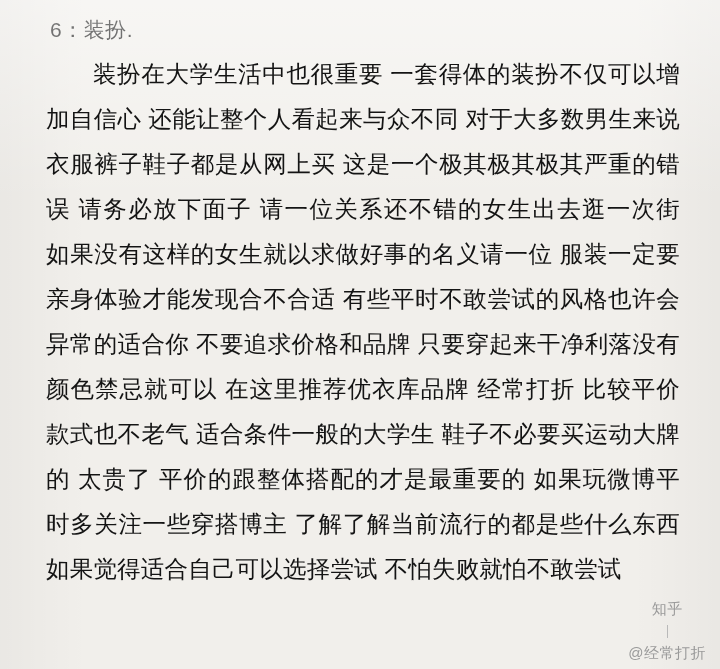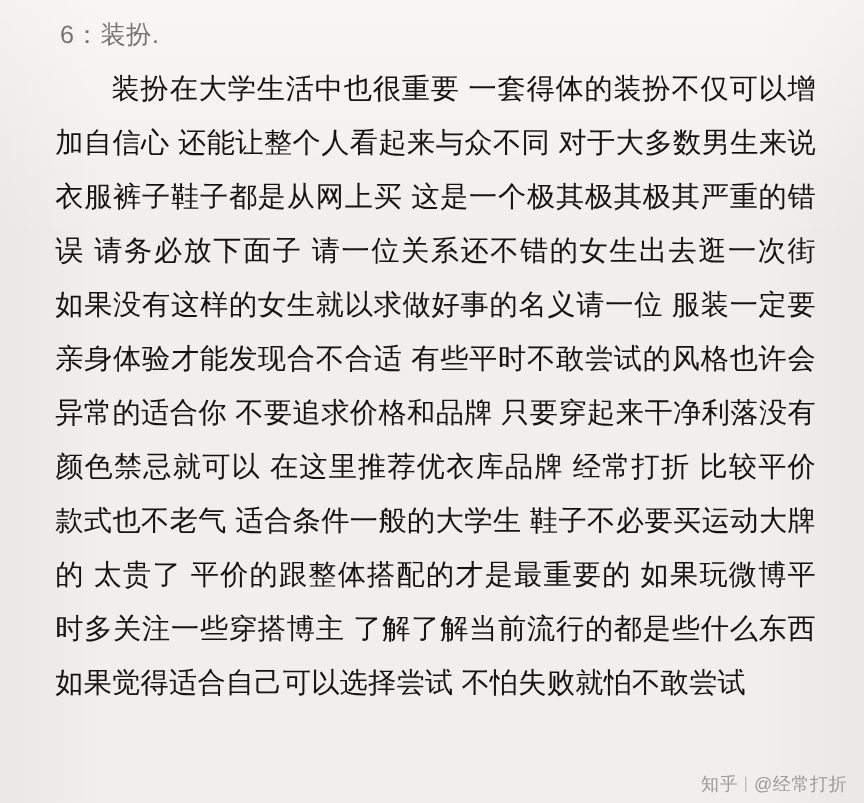--- a/index.html
+++ b/index.html
@@ -54,20 +54,21 @@
     z-index: 2;
   }
   .watermark {
     position: absolute;
     right: 14px;
     bottom: 6px;
     display: flex;
     align-items: center;
     gap: 6px;
     z-index: 5;
+    flex-direction: column;
   }
   .watermark .wm-logo {
     font-size: 15px;
     color: #9a9a9a;
     letter-spacing: 0.5px;
   }
   .watermark .wm-sep {
     display: inline-block;
     width: 1px;
     height: 13px;

